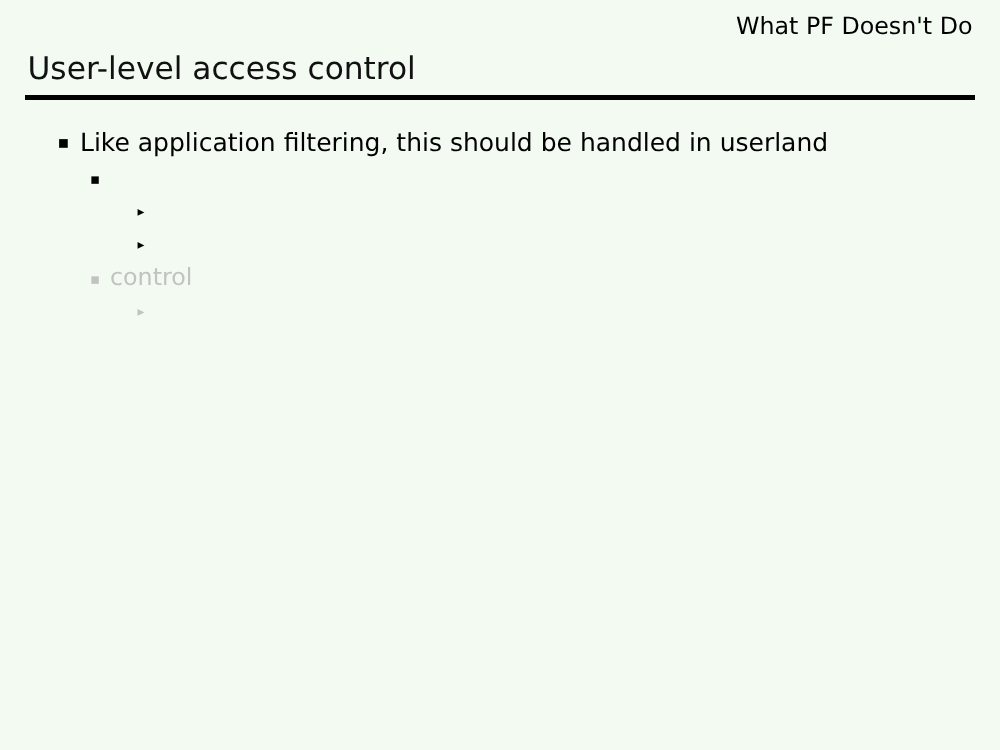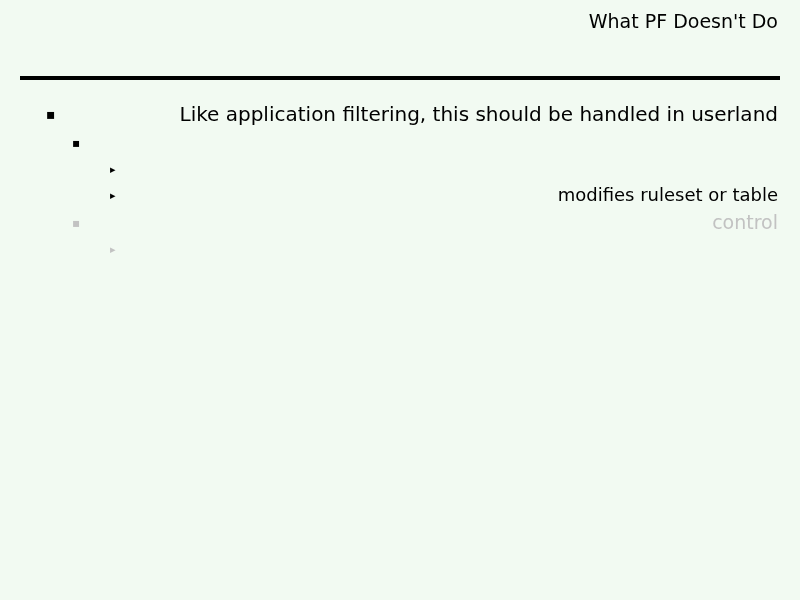--- a/index.html
+++ b/index.html
@@ -56,21 +56,20 @@
     align-items: flex-start;
     line-height: 1.0;
   }
   .bullet-mark {
     flex: 0 0 auto;
     display: inline-block;
     text-align: left;
   }
   .bullet-text {
     flex: 1 1 auto;
-    text-align: right;
   }
   
   .lvl1 {
     margin-bottom: 7px;
     padding-left: 24px;
   }
   .lvl1 .bullet-mark {
     width: 18px;
     font-size: 14px;
     color: #000000;
@@ -115,41 +114,41 @@
     color: #c2c2c2;
   }
 </style>
 </head>
 <body>
 
 <div class="slide">
 
   <div class="header-right">What PF Doesn't Do</div>
 
+  <div class="slide-title">User-level access control</div>
 
   <div class="title-rule"></div>
 
   <div class="content">
 
     <div class="bullet-row lvl1">
       <span class="bullet-mark">▪</span>
       <span class="bullet-text">Like application filtering, this should be handled in userland</span>
     </div>
 
     <div class="bullet-row lvl2">
       <span class="bullet-mark">▪</span>
     </div>
 
     <div class="bullet-row lvl3">
       <span class="bullet-mark">▸</span>
     </div>
 
     <div class="bullet-row lvl3">
       <span class="bullet-mark">▸</span>
-      <span class="bullet-text">modifies ruleset or table</span>
     </div>
 
     <div class="bullet-row lvl2 dim">
       <span class="bullet-mark">▪</span>
       <span class="bullet-text">control</span>
     </div>
 
     <div class="bullet-row lvl3 dim">
       <span class="bullet-mark">▸</span>
     </div>

